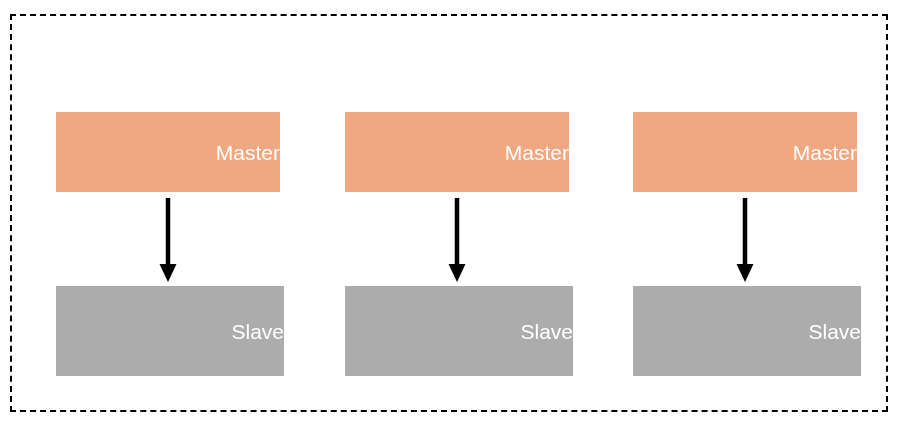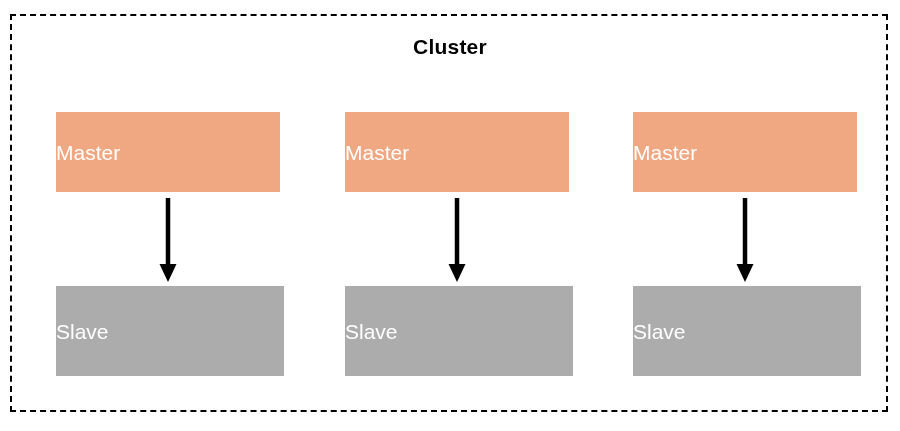--- a/index.html
+++ b/index.html
@@ -46,21 +46,21 @@
     letter-spacing: 0.2px;
     line-height: 1;
   }
 
   
   .node {
     position: absolute;
     box-sizing: border-box;
     display: flex;
     align-items: center;
-    justify-content: flex-start;
+    justify-content: flex-end;
     color: #ffffff;
     font-size: 21px;
     font-weight: normal;
     line-height: 1;
     user-select: none;
   }
 
   .node.master {
     background: #efa881;
     width: 224px;
@@ -97,21 +97,20 @@
   .arrow.col1 { left: 442px; }
   .arrow.col2 { left: 730px; }
 </style>
 </head>
 <body>
 
 <div id="canvas">
 
   <div class="cluster-box"></div>
 
-  <div class="cluster-title">Cluster</div>
 
   <div class="node master col0">
     <span>Master</span>
   </div>
 
   <div class="arrow col0">
     <svg viewBox="0 0 30 86" xmlns="http://www.w3.org/2000/svg">
       <line x1="15" y1="0" x2="15" y2="70" stroke="#000000" stroke-width="4.5"></line>
       <polygon points="15,84 6.5,66 23.5,66" fill="#000000"></polygon>
     </svg>

